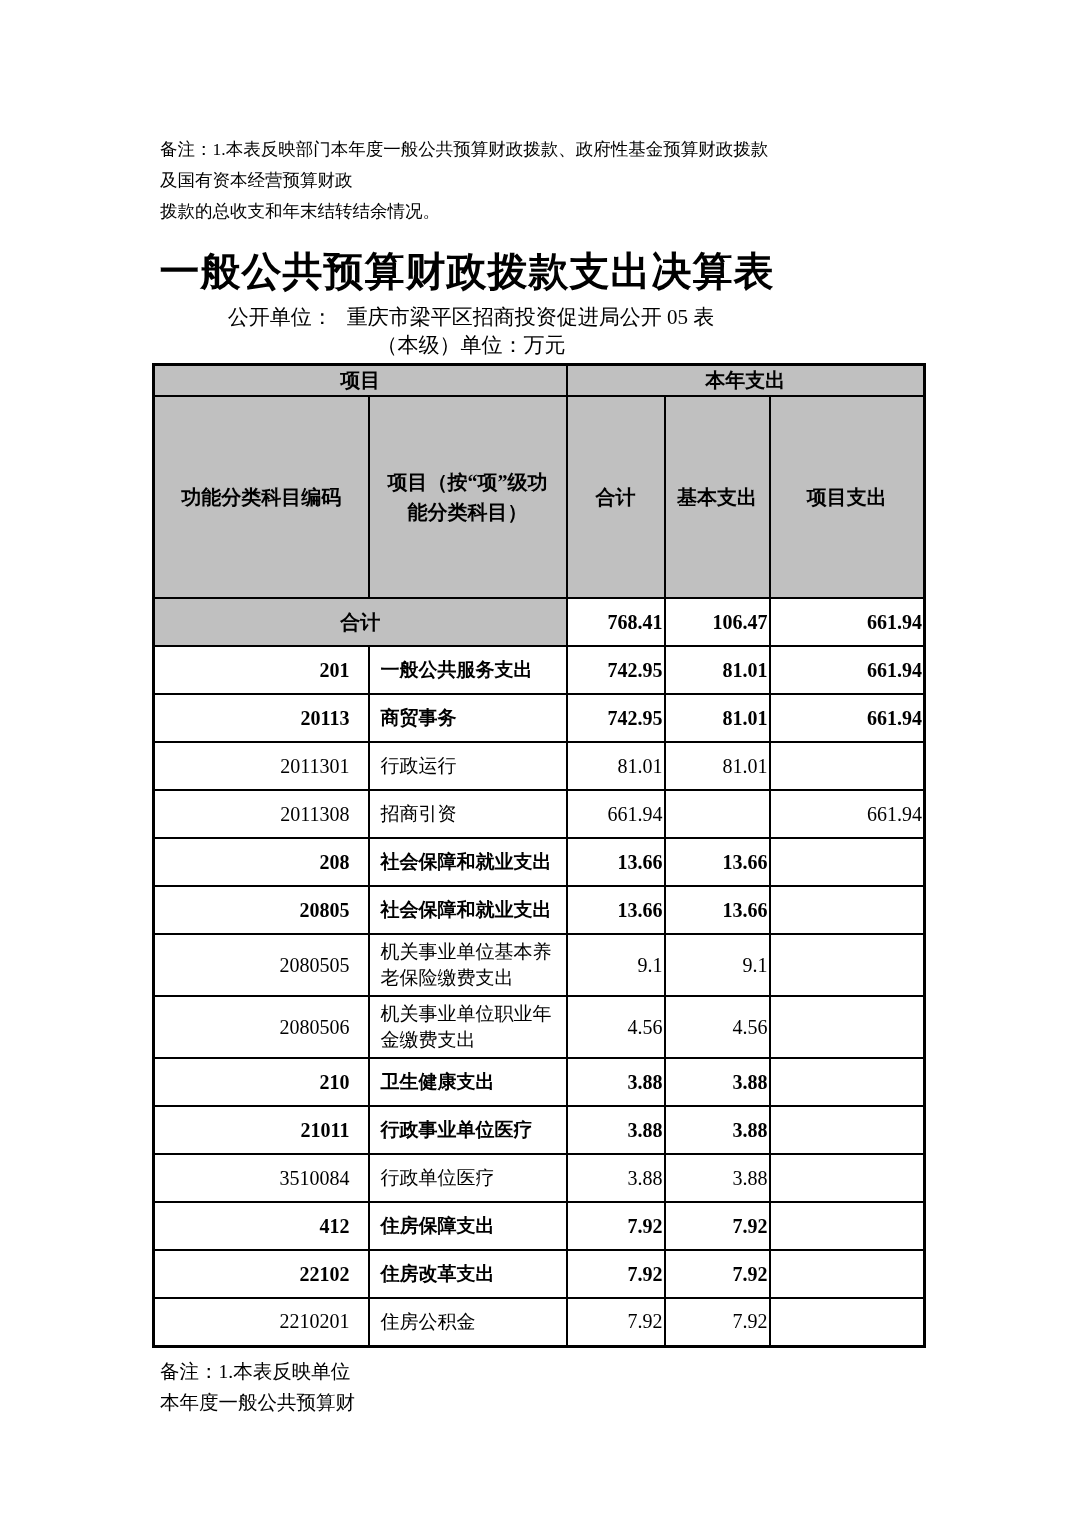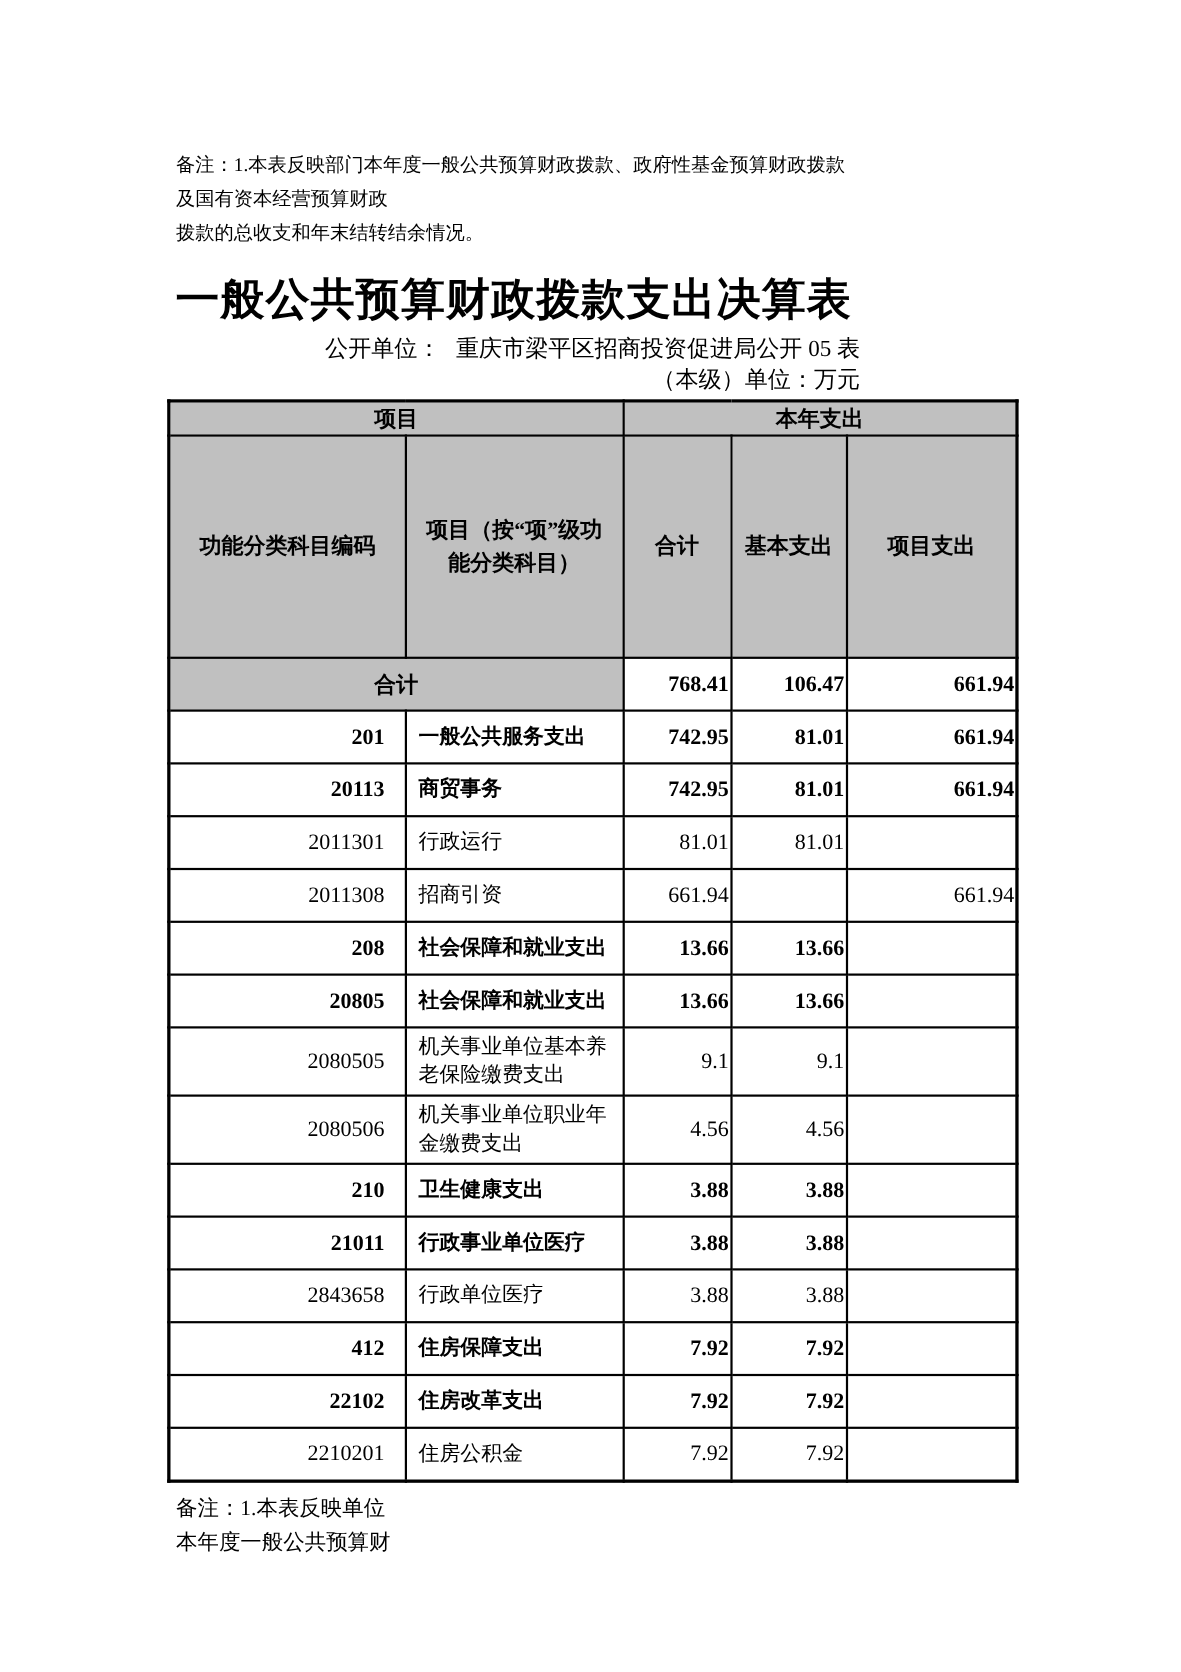--- a/index.html
+++ b/index.html
@@ -23,21 +23,21 @@
   .title {
     margin: 22px 0 8px 0;
     font-size: 40px;
     font-weight: bold;
     text-align: center;
     line-height: 46px;
     letter-spacing: 1px;
   }
   .meta-row {
     display: flex;
-    justify-content: flex-end;
+    justify-content: center;
     font-size: 21px;
     line-height: 28px;
     padding-left: 8px;
   }
   .meta-left .gap { display: inline-block; width: 14px; }
   table.budget {
     border-collapse: collapse;
     table-layout: fixed;
     width: 771px;
     margin-top: 4px;
@@ -211,21 +211,21 @@
           <td class="num"></td>
         </tr>
         <tr class="bold">
           <td class="code">21011</td>
           <td class="name">行政事业单位医疗</td>
           <td class="num">3.88</td>
           <td class="num">3.88</td>
           <td class="num"></td>
         </tr>
         <tr class="">
-          <td class="code">2843658</td>
+          <td class="code">3510084</td>
           <td class="name">行政单位医疗</td>
           <td class="num">3.88</td>
           <td class="num">3.88</td>
           <td class="num"></td>
         </tr>
         <tr class="bold">
           <td class="code">412</td>
           <td class="name">住房保障支出</td>
           <td class="num">7.92</td>
           <td class="num">7.92</td>

